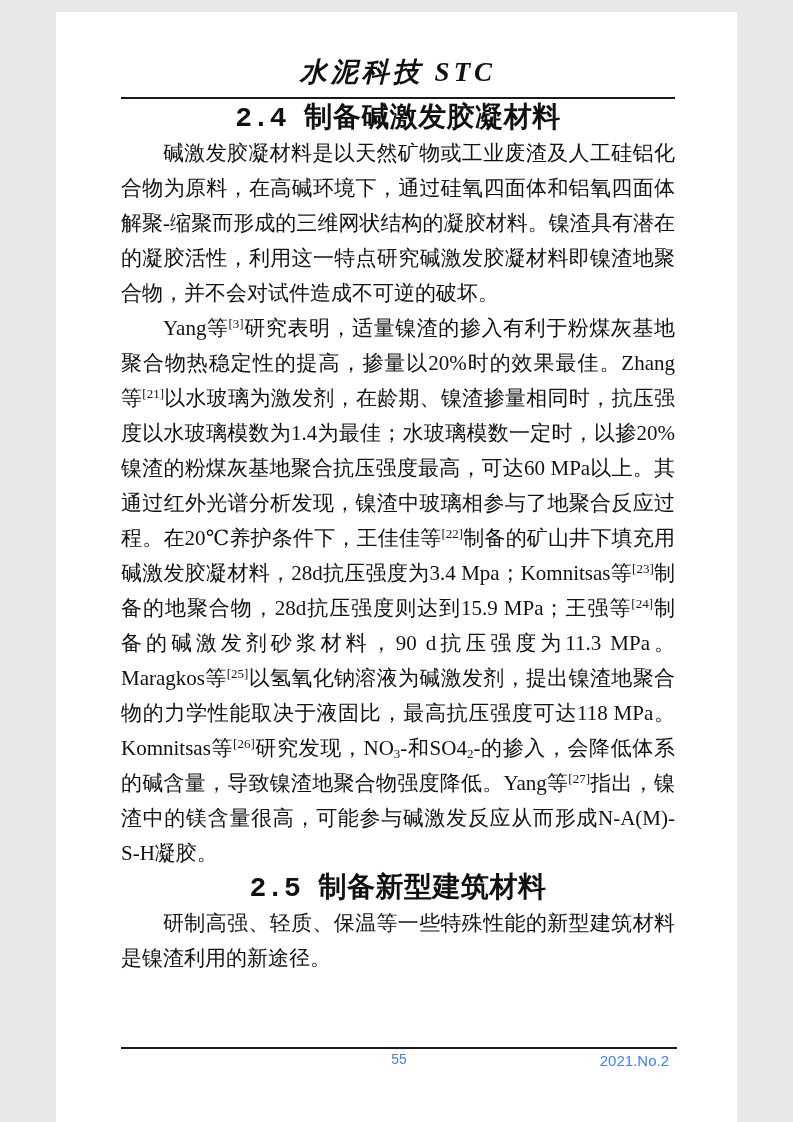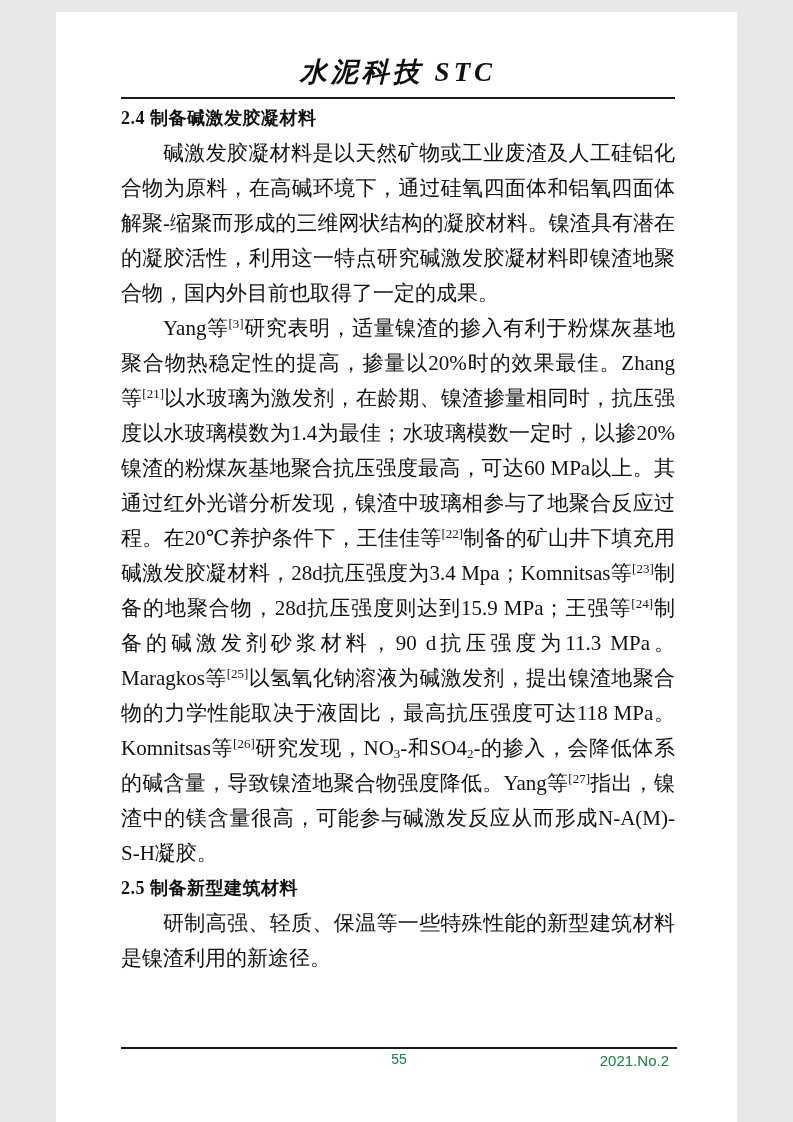--- a/index.html
+++ b/index.html
@@ -47,25 +47,25 @@
     text-align: justify;
   }
   .article-body p {
     margin: 0;
   }
   .article-body p.indent {
     text-indent: 2em;
   }
   .article-body h2.section-heading {
     margin: 0;
-    font-size: 18px;
+    font-size: 28px;
     line-height: 35px;
     font-weight: bold;
-    font-family: Liberation Serif, serif;
-    text-align: left;
+    font-family: Liberation Mono, monospace;
+    text-align: center;
     letter-spacing: 0.5px;
   }
   .article-body sup {
     font-size: 13px;
     line-height: 0;
     vertical-align: 7px;
   }
   .article-body sub {
     font-size: 13px;
     line-height: 0;
@@ -81,21 +81,21 @@
     border: none;
     border-top: 2.5px solid #1a1a1a;
     margin: 0;
   }
   .footer-row {
     position: relative;
     height: 22px;
     margin-top: 2px;
     font-family: "Liberation Sans", "DejaVu Sans", sans-serif;
     font-size: 14px;
-    color: #15803d;
+    color: #3b82f6;
   }
   .footer-page-number {
     position: absolute;
     left: 0;
     right: 0;
     text-align: center;
   }
   .footer-issue {
     position: absolute;
     right: 8px;
@@ -110,21 +110,21 @@
   <div class="content">
 
     <div class="journal-header">
       <span class="journal-title">水泥科技 STC</span>
     </div>
 
     <hr class="header-rule">
 
     <div class="article-body">
         <h2 class="section-heading">2.4 制备碱激发胶凝材料</h2>
-        <p class="indent"><span>碱激发胶凝材料是以天然矿物或工业废渣及人工硅铝化合物为原料，在高碱环境下，通过硅氧四面体和铝氧四面体解聚-缩聚而形成的三维网状结构的凝胶材料。镍渣具有潜在的凝胶活性，利用这一特点研究碱激发胶凝材料即镍渣地聚合物，国内外目前也取得了一定的成果。</span></p>
+        <p class="indent"><span>碱激发胶凝材料是以天然矿物或工业废渣及人工硅铝化合物为原料，在高碱环境下，通过硅氧四面体和铝氧四面体解聚-缩聚而形成的三维网状结构的凝胶材料。镍渣具有潜在的凝胶活性，利用这一特点研究碱激发胶凝材料即镍渣地聚合物，并不会对试件造成不可逆的破坏。</span></p>
         <p class="indent"><span>Yang等</span><sup>[3]</sup><span>研究表明，适量镍渣的掺入有利于粉煤灰基地聚合物热稳定性的提高，掺量以20%时的效果最佳。Zhang等</span><sup>[21]</sup><span>以水玻璃为激发剂，在龄期、镍渣掺量相同时，抗压强度以水玻璃模数为1.4为最佳；水玻璃模数一定时，以掺20%镍渣的粉煤灰基地聚合抗压强度最高，可达60 MPa以上。其通过红外光谱分析发现，镍渣中玻璃相参与了地聚合反应过程。在20℃养护条件下，王佳佳等</span><sup>[22]</sup><span>制备的矿山井下填充用碱激发胶凝材料，28d抗压强度为3.4 Mpa；Komnitsas等</span><sup>[23]</sup><span>制备的地聚合物，28d抗压强度则达到15.9 MPa；王强等</span><sup>[24]</sup><span>制备的碱激发剂砂浆材料，90 d抗压强度为11.3 MPa。Maragkos等</span><sup>[25]</sup><span>以氢氧化钠溶液为碱激发剂，提出镍渣地聚合物的力学性能取决于液固比，最高抗压强度可达118 MPa。Komnitsas等</span><sup>[26]</sup><span>研究发现，NO</span><sub>3</sub><span>-和SO4</span><sub>2</sub><span>-的掺入，会降低体系的碱含量，导致镍渣地聚合物强度降低。Yang等</span><sup>[27]</sup><span>指出，镍渣中的镁含量很高，可能参与碱激发反应从而形成N-A(M)-S-H凝胶。</span></p>
         <h2 class="section-heading">2.5 制备新型建筑材料</h2>
         <p class="indent"><span>研制高强、轻质、保温等一些特殊性能的新型建筑材料是镍渣利用的新途径。</span></p>
       </div>
 
   </div>
 
   <div class="page-footer">
     <hr class="footer-rule">
     <div class="footer-row">

